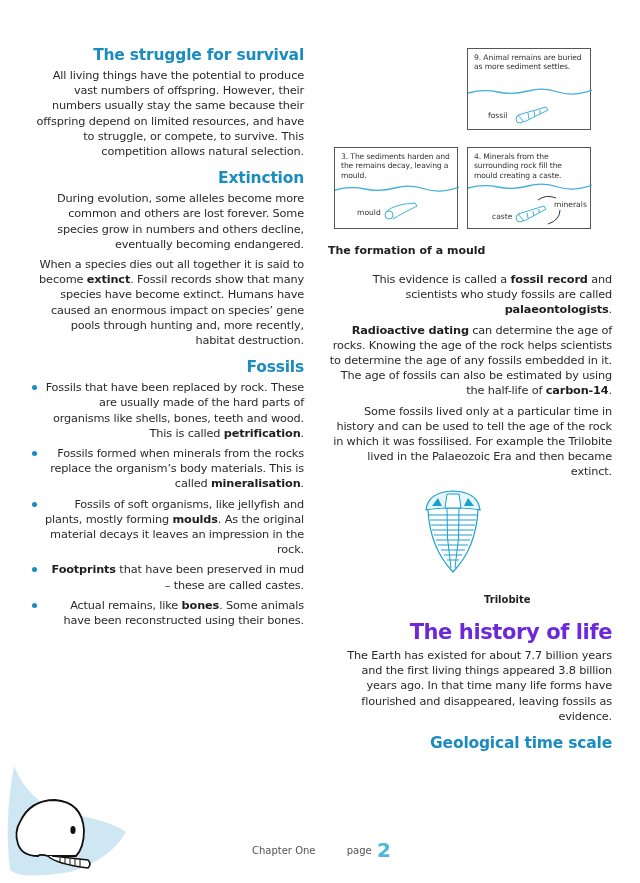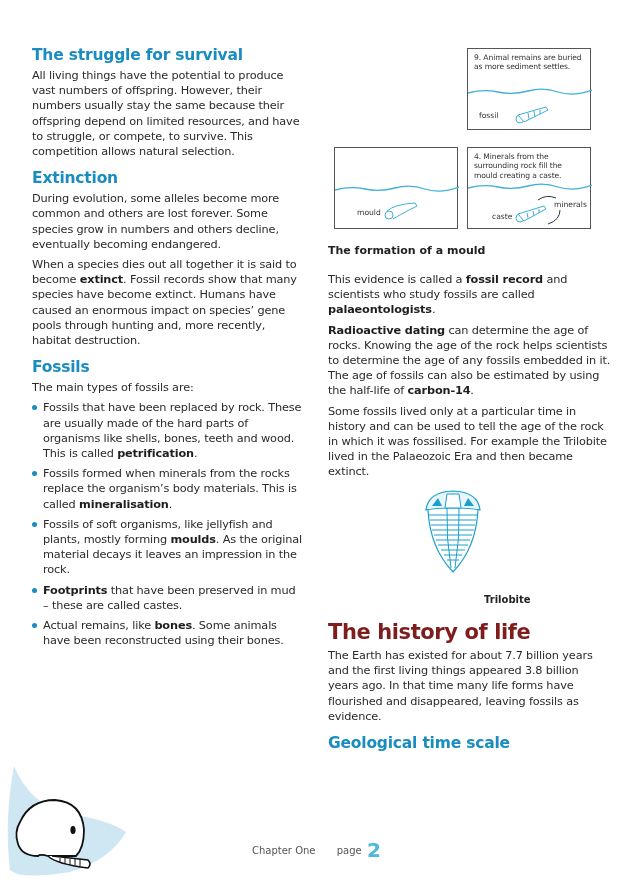--- a/index.html
+++ b/index.html
@@ -1,60 +1,59 @@
 <!DOCTYPE html>
 <html><head>
 <meta charset="utf-8">
 <style>
   * { box-sizing: border-box; margin: 0; padding: 0; }
   html, body { width: 640px; height: 883px; background: #ffffff; overflow: hidden; }
   body { position: relative; font-family: "DejaVu Sans", sans-serif; color: #2a2a2a; }
-  .col { position: absolute; }
+  .col { position: absolute; text-align: right; }
   .col-left { left: 32px; top: 46px; width: 272px; }
   h2 { font-family: "DejaVu Sans", sans-serif; font-weight: bold; color: #1a8cbf; font-size: 15.5px; letter-spacing: -0.2px; margin-bottom: 4px; }
-  h1 { font-family: "DejaVu Sans", sans-serif; font-weight: bold; color: #7f1d1d; font-size: 21px; letter-spacing: -0.4px; margin-bottom: 4px; }
+  h1 { font-family: "DejaVu Sans", sans-serif; font-weight: bold; color: #6d28d9; font-size: 21px; letter-spacing: -0.4px; margin-bottom: 4px; }
   p { font-size: 11.3px; line-height: 15.2px; margin-bottom: 5px; letter-spacing: -0.15px; }
   b { font-weight: bold; color: #1e1e1e; }
   .sec { margin-bottom: 10px; }
   ul.bul { list-style: none; }
   ul.bul li { position: relative; padding-left: 11px; font-size: 11.3px; line-height: 15.2px; margin-bottom: 5px; letter-spacing: -0.15px; }
   ul.bul li .dot { position: absolute; left: 0; top: 5px; width: 5px; height: 5px; border-radius: 50%; background: #1a8cbf; }
 
   
   .diagram { position: absolute; left: 334px; top: 48px; width: 270px; height: 190px; }
   .panel { position: absolute; width: 124px; height: 82px; border: 1px solid #555; background: #fff; }
   .panel .cap { position: absolute; left: 6px; top: 4px; width: 112px; font-size: 7.6px; line-height: 9.4px; color: #333; letter-spacing: -0.1px; }
   .panel svg { position: absolute; left: 0; top: 0; }
   .panel .lbl { position: absolute; font-size: 7.6px; color: #333; }
   .diag-title { position: absolute; left: 328px; top: 244px; font-size: 11px; font-weight: bold; color: #222; }
 
   .trilobite { position: absolute; left: 418px; top: 488px; width: 70px; height: 86px; }
   .tri-cap { position: absolute; left: 438px; top: 594px; font-size: 10px; font-weight: bold; color: #222; margin-left: 46px; }
 
   .skull-wrap { position: absolute; left: 0; top: 760px; width: 140px; height: 123px; }
   .footer { position: absolute; left: 252px; top: 838px; font-size: 10px; color: #555; }
-  .footer .chap { margin-right: 18px; }
+  .footer .chap { margin-right: 28px; }
   .footer .pgnum { font-size: 20px; font-weight: bold; color: #4cb8dc; vertical-align: -3px; margin-left: 2px; }
 </style>
 </head>
 <body>
 
 <div class="col col-left">
   <div class="sec">
     <h2>The struggle for survival</h2>
     <p>All living things have the potential to produce vast numbers of offspring. However, their numbers usually stay the same because their offspring depend on limited resources, and have to struggle, or compete, to survive. This competition allows natural selection.</p>
   </div>
   <div class="sec">
     <h2>Extinction</h2>
     <p>During evolution, some alleles become more common and others are lost forever. Some species grow in numbers and others decline, eventually becoming endangered.</p>
     <p><span>When a species dies out all together it is said to become </span><b>extinct</b><span>. Fossil records show that many species have become extinct. Humans have caused an enormous impact on species’ gene pools through hunting and, more recently, habitat destruction.</span></p>
   </div>
   <div class="sec">
     <h2>Fossils</h2>
-    <p>The main types of fossils are:</p>
     <ul class="bul">
       <li><span class="dot"></span><span>Fossils that have been replaced by rock. These are usually made of the hard parts of organisms like shells, bones, teeth and wood. This is called </span><b>petrification</b><span>.</span></li>
       <li><span class="dot"></span><span>Fossils formed when minerals from the rocks replace the organism’s body materials. This is called </span><b>mineralisation</b><span>.</span></li>
       <li><span class="dot"></span><span>Fossils of soft organisms, like jellyfish and plants, mostly forming </span><b>moulds</b><span>. As the original material decays it leaves an impression in the rock.</span></li>
       <li><span class="dot"></span><span></span><b>Footprints</b><span> that have been preserved in mud – these are called castes.</span></li>
       <li><span class="dot"></span><span>Actual remains, like </span><b>bones</b><span>. Some animals have been reconstructed using their bones.</span></li>
     </ul>
   </div>
 </div>
 
@@ -62,30 +61,31 @@
   <div class="panel" style="left:133px;top:0;">
     <svg width="124" height="82">
       <path d="M0 44 Q15 40 30 43 T60 42 T90 43 T124 41" stroke="#3fb0d8" stroke-width="1.3" fill="none"></path>
       <g stroke="#3fb0d8" stroke-width="1" fill="#fff">
         <circle cx="52" cy="70" r="4"></circle>
         <path d="M50 66 L78 58 L80 61 L56 73 Z"></path>
         <path d="M60 64 L61 70 M66 62 L67 68 M72 61 L72 65" fill="none"></path>
       </g>
     </svg>
     <div class="cap">9. Animal remains are buried as more sediment settles.</div>
-    <div class="lbl" style="left:11px;top:62px;">fossil</div>
+    <div class="lbl" style="left:20px;top:62px;">fossil</div>
   </div>
   <div class="panel" style="left:0;top:99px;">
     <svg width="124" height="82">
       <path d="M0 42 Q15 38 30 41 T60 40 T90 41 T124 39" stroke="#3fb0d8" stroke-width="1.3" fill="none"></path>
       <g stroke="#3fb0d8" stroke-width="1" fill="none">
         <circle cx="54" cy="67" r="4"></circle>
         <path d="M52 63 Q60 56 80 55 L82 58 Q66 66 58 71"></path>
       </g>
     </svg>
+    <div class="cap">3. The sediments harden and the remains decay, leaving a mould.</div>
     <div class="lbl" style="left:22px;top:60px;text-align:center;">mould</div>
   </div>
   <div class="panel" style="left:133px;top:99px;">
     <svg width="124" height="82">
       <path d="M0 40 Q15 36 30 39 T60 38 T90 39 T124 37" stroke="#3fb0d8" stroke-width="1.3" fill="none"></path>
       <g stroke="#3fb0d8" stroke-width="1" fill="#fff">
         <circle cx="52" cy="70" r="4"></circle>
         <path d="M50 66 L76 58 L78 61 L56 73 Z"></path>
         <path d="M59 65 L60 70 M65 63 L66 68 M71 61 L71 65" fill="none"></path>
       </g>

